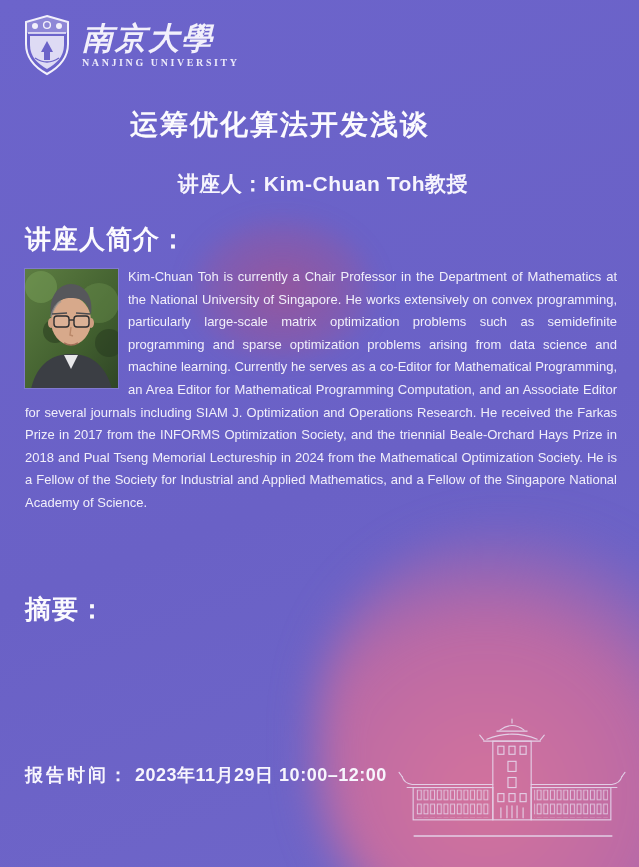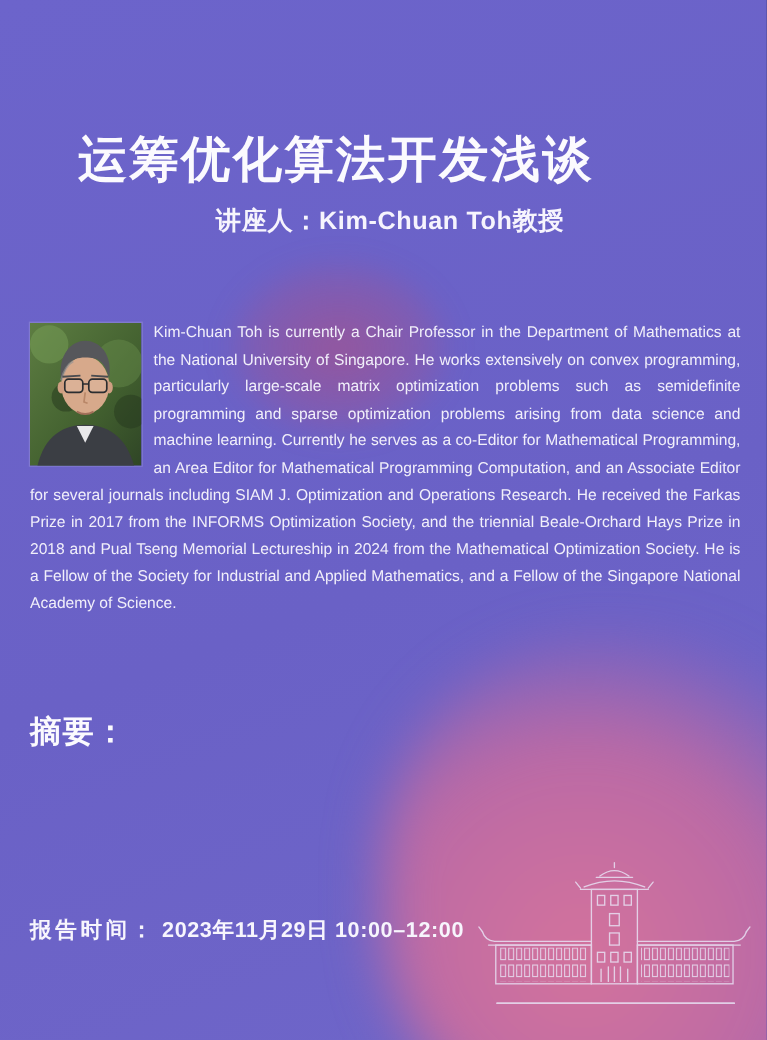--- a/index.html
+++ b/index.html
@@ -28,25 +28,25 @@
     font-family:"DejaVu Serif","Liberation Serif",serif;font-style:italic;font-weight:700;
     font-size:31px;line-height:32px;letter-spacing:2px;color:#f2f0fb;
   }
   .logo-en{
     font-family:"Liberation Serif",serif;font-weight:700;font-size:10px;
     letter-spacing:2.6px;color:#eceafa;margin-top:3px;
   }
   
   .title{
     position:absolute;left:0;top:106px;width:560px;margin:0;text-align:center;
-    font-size:41px;font-weight:700;letter-spacing:2px;color:#fbfafe;
+    font-size:28px;font-weight:700;letter-spacing:2px;color:#fbfafe;
   }
   .speaker{
-    position:absolute;left:15px;top:170px;width:620px;margin:0;text-align:center;
-    font-size:21px;font-weight:700;letter-spacing:.5px;color:#f6f4fd;
+    position:absolute;left:0;top:170px;width:620px;margin:0;text-align:center;
+    font-size:21px;font-weight:700;letter-spacing:.5px;color:#f6f4fd;padding-left:13px;
   }
   .sec-heading{
     position:absolute;left:25px;margin:0;font-size:26px;font-weight:700;
     letter-spacing:1px;color:#fbfafe;
   }
   .bio-heading{top:222px;}
   .abstract-heading{top:592px;text-align:right;}
   
   .bio{position:absolute;left:25px;top:266px;width:592px;}
   .photo{
@@ -73,24 +73,43 @@
 </style>
 </head>
 <body>
 
 <div class="poster">
   <div class="blob blob-small"></div>
   <div class="blob blob-large"></div>
 
   <div class="content">
 
+    <header class="logo">
+      <svg class="shield" viewBox="0 0 50 62">
+        <path d="M25 2 L46 8 V30 C46 45 36 54 25 60 C14 54 4 45 4 30 V8 Z" fill="none" stroke="#f2f0fb" stroke-width="2"></path>
+        <line x1="6" y1="19" x2="44" y2="19" stroke="#f2f0fb" stroke-width="1.6"></line>
+        <circle cx="13" cy="12" r="3" fill="#f2f0fb"></circle>
+        <circle cx="25" cy="11" r="3.4" fill="none" stroke="#f2f0fb" stroke-width="1.4"></circle>
+        <circle cx="37" cy="12" r="3" fill="#f2f0fb"></circle>
+        <path d="M25 2 L46 8 V19 H4 V8 Z" fill="rgba(242,240,251,0.25)"></path>
+        <path d="M8 22 H42 V31 C42 43 34 50 25 55 C16 50 8 43 8 31 Z" fill="rgba(242,240,251,0.85)"></path>
+        <path d="M25 27 L31 38 H19 Z" fill="#6b63c8"></path>
+        <rect x="22" y="38" width="6" height="8" fill="#6b63c8"></rect>
+        <path d="M13 44 Q25 52 37 44" fill="none" stroke="#6b63c8" stroke-width="1.4"></path>
+      </svg>
+      <div class="logo-text">
+        <div class="logo-cn">南京大學</div>
+        <div class="logo-en">NANJING UNIVERSITY</div>
+      </div>
+    </header>
 
     <h1 class="title">运筹优化算法开发浅谈</h1>
     <h2 class="speaker">讲座人：Kim-Chuan Toh教授</h2>
 
+    <h3 class="sec-heading bio-heading">讲座人简介：</h3>
     <div class="bio">
       <div class="photo">
         <svg viewBox="0 0 93 120" width="93" height="120">
           <defs>
             <linearGradient id="pgbg" x1="0" y1="0" x2="1" y2="1">
               <stop offset="0" stop-color="#5d7d42"></stop>
               <stop offset="0.6" stop-color="#42602f"></stop>
               <stop offset="1" stop-color="#2f4526"></stop>
             </linearGradient>
           </defs>

